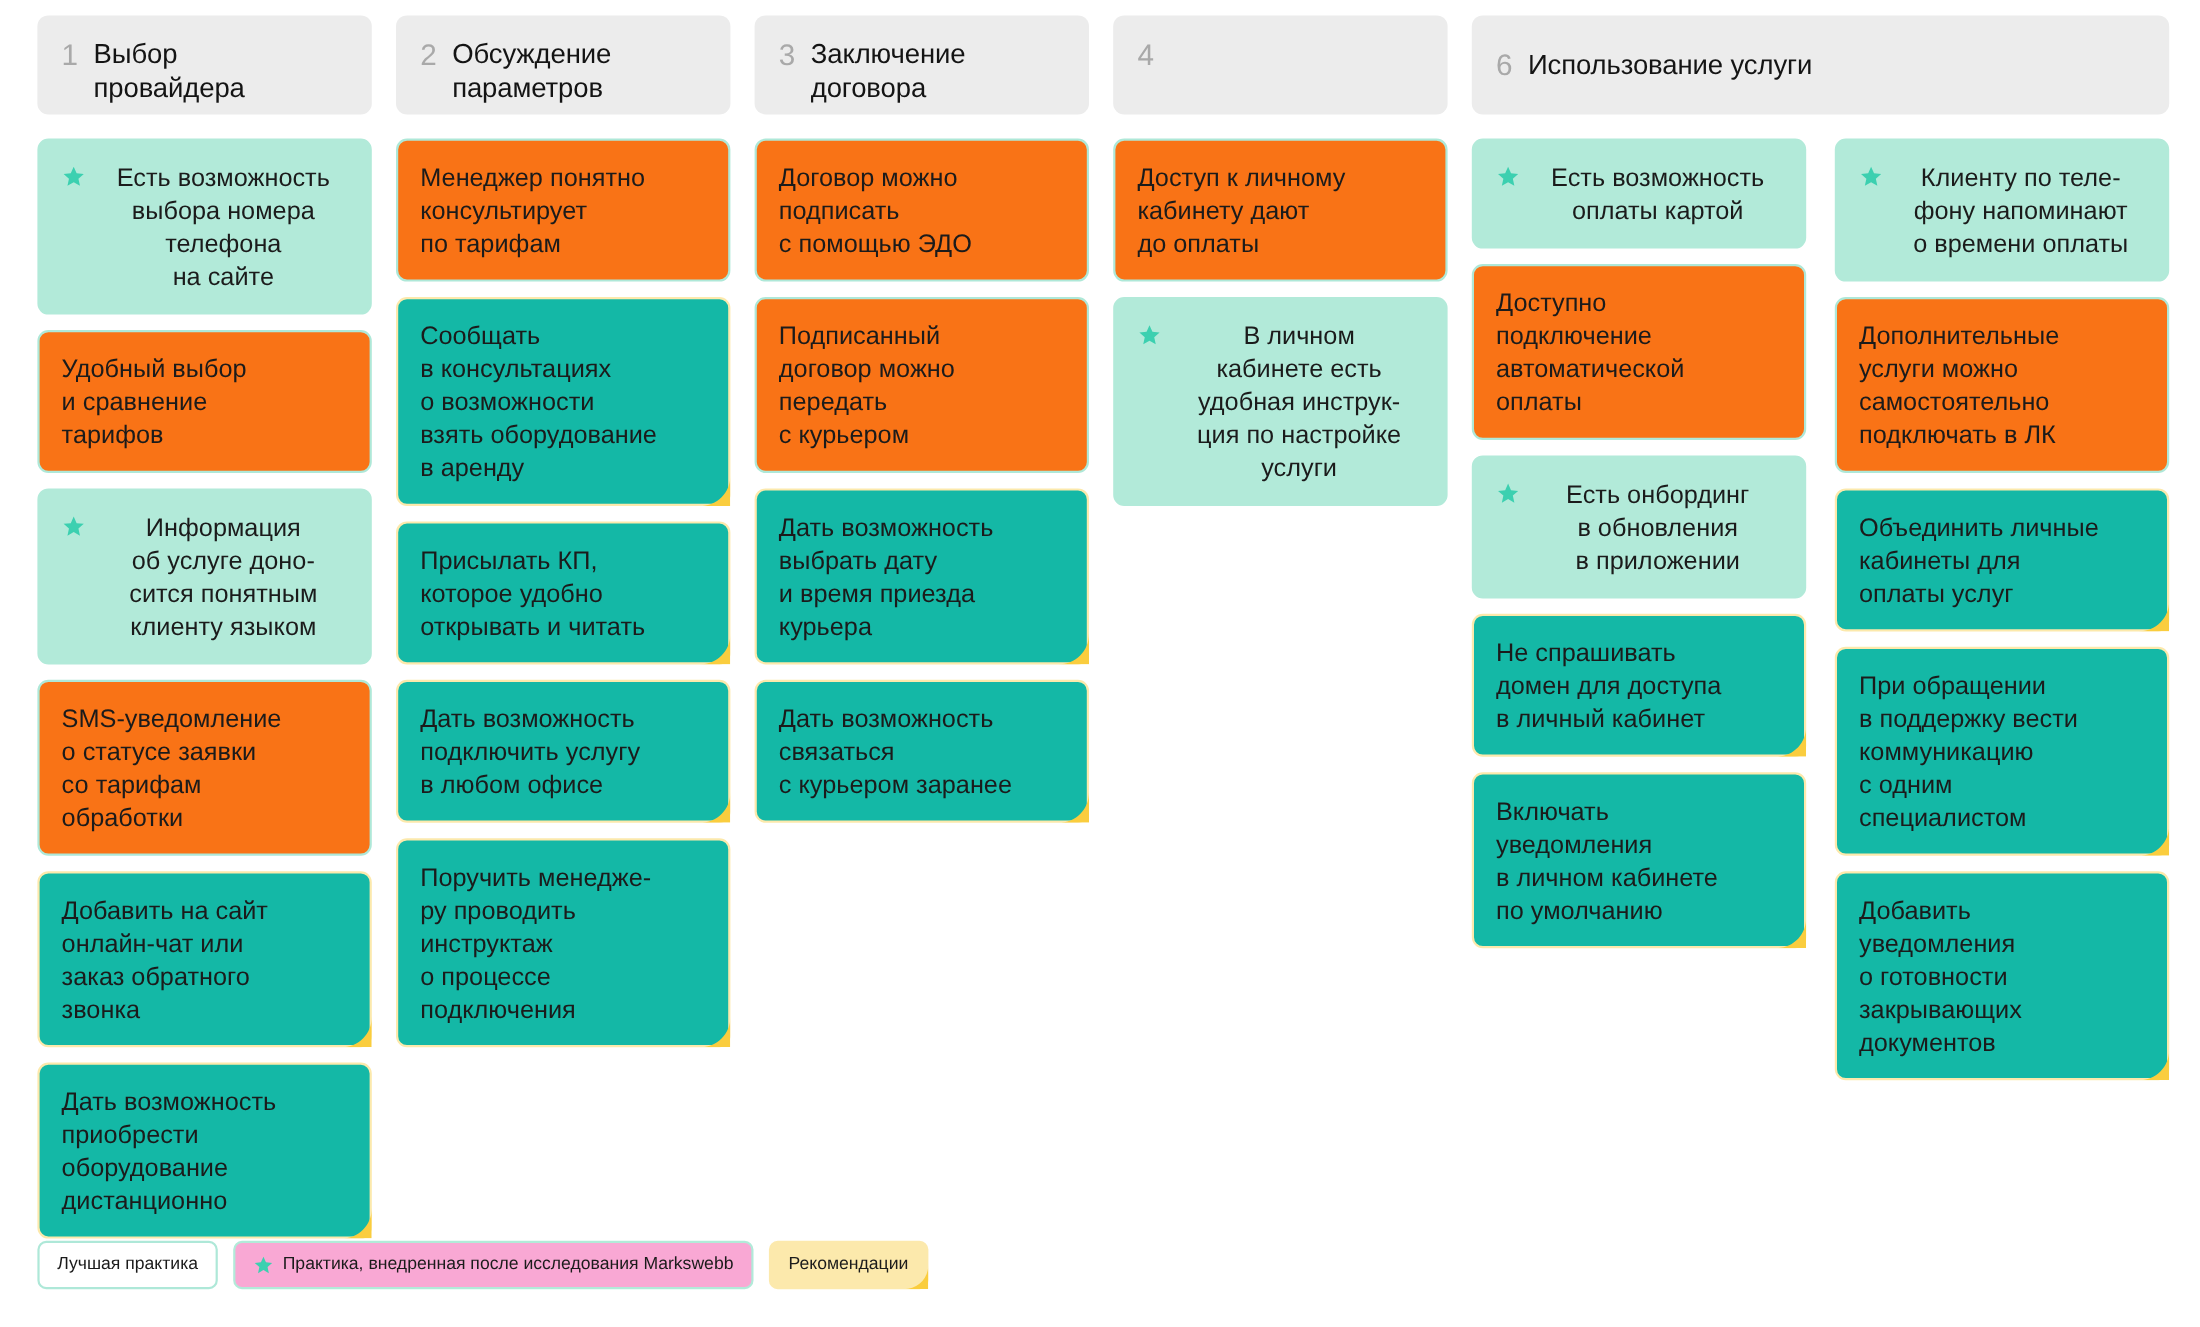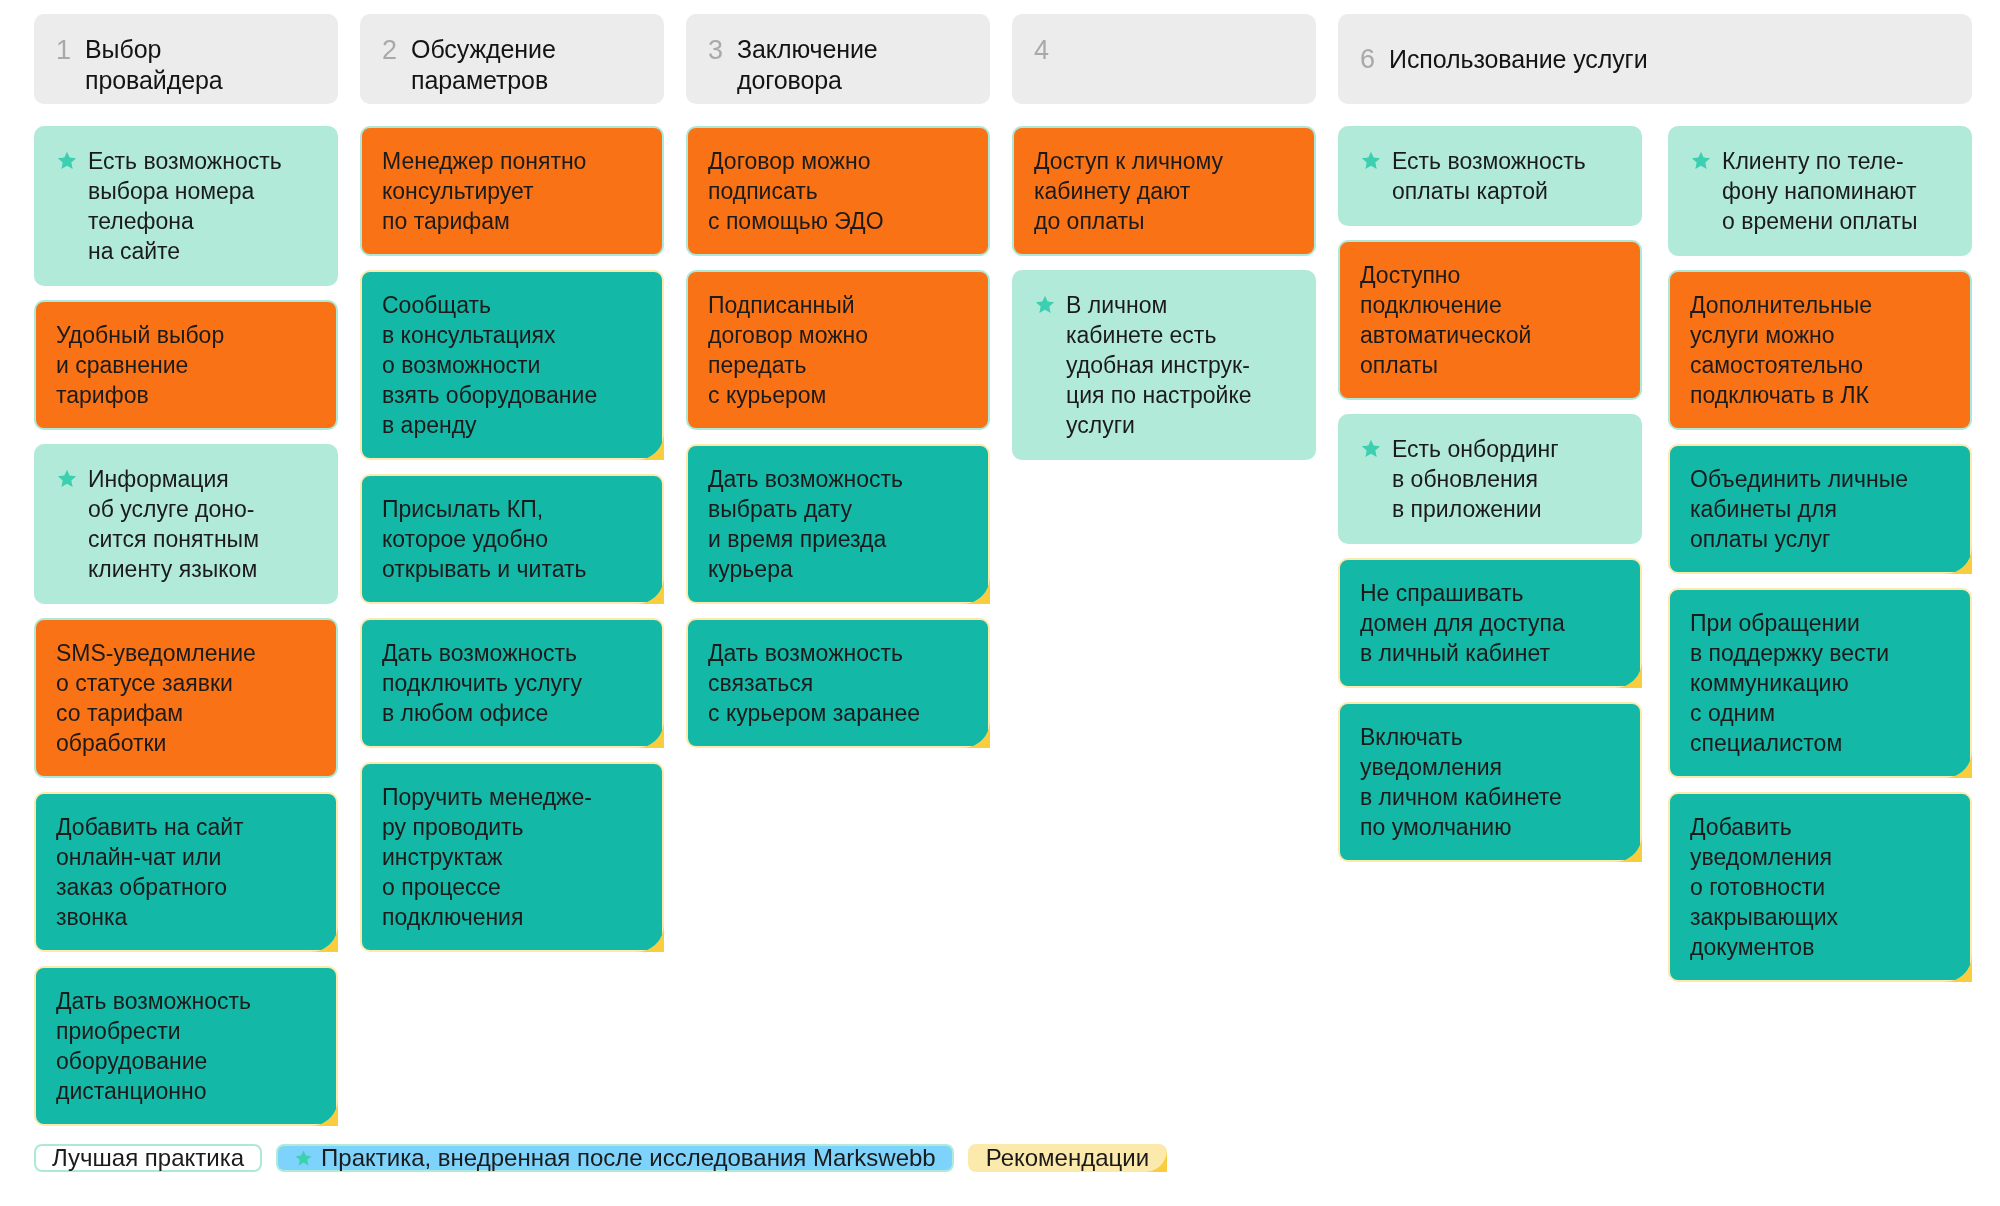--- a/index.html
+++ b/index.html
@@ -105,20 +105,21 @@
 
   
   .card.best {
     background: #f97316;
     border: 2px solid #aee8d8;
   }
   
   .card.implemented {
     background: #b2ead9;
     border: 2px solid #b2ead9;
+    text-align: center;
   }
   
   .card.recommendation {
     background: #14b8a6;
     border: 2px solid #fce9ac;
     border-bottom-right-radius: 10px;
     justify-content: flex-end;
   }
   .fold {
     position: absolute;
@@ -145,32 +146,32 @@
     left: 34px;
     bottom: 34px;
     display: flex;
     align-items: center;
     gap: 14px;
   }
   .legend .chip {
     position: relative;
     box-sizing: border-box;
     border-radius: 8px;
-    height: 28px;
+    height: 44px;
     padding: 0 16px;
     display: flex;
     align-items: center;
     gap: 8px;
-    font-size: 24px;
+    font-size: 16px;
     line-height: 24px;
     color: #1b1b1b;
     white-space: nowrap;
   }
   .legend .chip.best { background:#fff; border: 2px solid #aee8d8; }
-  .legend .chip.implemented { background:#7dd3fc; border: 2px solid #b2ead9; }
+  .legend .chip.implemented { background:#f9a8d4; border: 2px solid #b2ead9; }
   .legend .chip.recommendation { background:#fce9ac; border: 2px solid #fce9ac; }
   .legend .star { margin-top: 0; width: 19px; height: 19px; }
   .legend .fold { width: 32px; height: 32px; }
 </style>
 </head>
 <body>
 
 <div class="board">
 
   <div class="stage-row">

